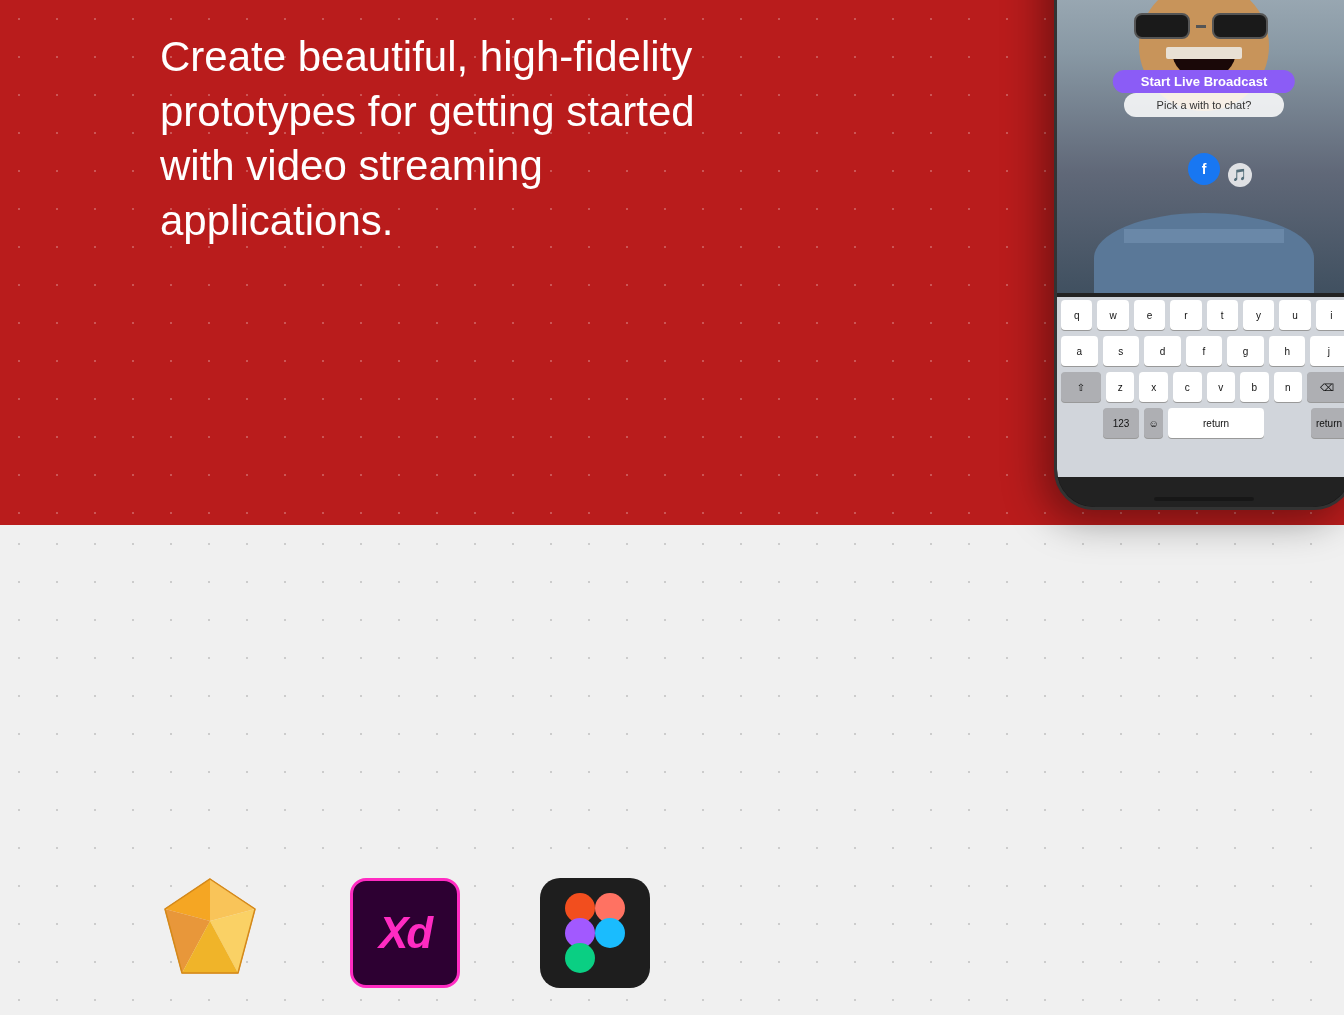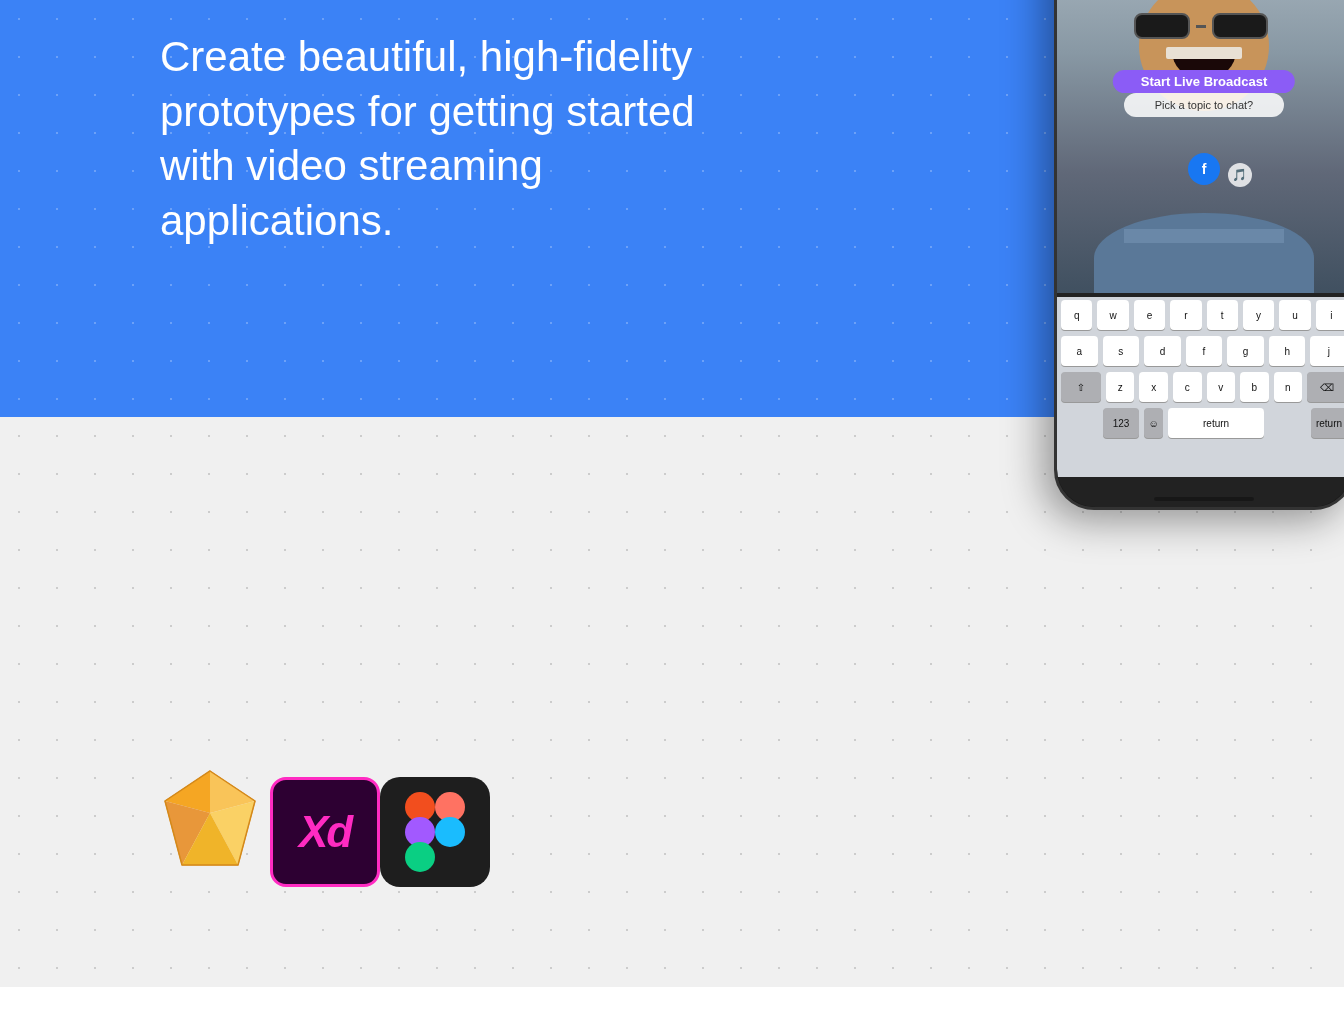--- a/index.html
+++ b/index.html
@@ -7,22 +7,22 @@
       width: 1344px;
       height: 1015px;
       overflow: hidden;
       font-family: -apple-system, BlinkMacSystemFont, 'Segoe UI', sans-serif;
       position: relative;
     }
 
     
     .top-section {
       width: 100%;
-      height: 417px;
-      background-color: #3b82f6;
+      height: 525px;
+      background-color: #b91c1c;
       position: relative;
       overflow: hidden;
     }
 
     
     .dot-grid-purple {
       position: absolute;
       top: 0; left: 0; right: 0; bottom: 0;
       background-image: radial-gradient(circle, rgba(255,255,255,0.25) 1px, transparent 1px);
       background-size: 38px 38px;
@@ -57,21 +57,22 @@
       background-image: radial-gradient(circle, rgba(180,180,180,0.6) 1.5px, transparent 1.5px);
       background-size: 38px 38px;
     }
 
     
     .app-icons {
       position: absolute;
       bottom: 100px;
       left: 150px;
       display: flex;
-      align-items: flex-end;
+      align-items: center;
+      gap: 80px;
       z-index: 2;
     }
 
     
     .xd-icon {
       width: 110px;
       height: 110px;
       background: #2D0032;
       border-radius: 16px;
       border: 3px solid #FF2BC2;
@@ -332,21 +333,21 @@
           </div>
 
           <div style="position:absolute;top:158px;left:50%;transform:translateX(-50%);width:70px;height:30px;background:#1a0808;border-radius:0 0 35px 35px;border:3px solid #c8945a;border-top:none;"></div>
           <div style="position:absolute;top:154px;left:50%;transform:translateX(-50%);width:76px;height:12px;background:#e8e0d4;border-radius:2px;"></div>
 
           <div style="position:absolute;bottom:-10px;left:50%;transform:translateX(-50%);width:220px;height:90px;background:#5a7898;border-radius:60% 60% 0 0;"></div>
           <div style="position:absolute;bottom:50px;left:50%;transform:translateX(-50%);width:160px;height:14px;background:#6a88a8;"></div>
         </div>
 
         <div class="topic-chat">
-          <span>Pick a topic to chat?</span>
+          <span>Pick a with to chat?</span>
         </div>
 
         <div class="fb-like">
           <span>f</span>
         </div>
 
         <div style="position:absolute;top:270px;left:58%;width:24px;height:24px;background:rgba(255,255,255,0.8);border-radius:50%;display:flex;align-items:center;justify-content:center;z-index:5;">
           <span style="font-size:12px;">🎵</span>
         </div>
 

